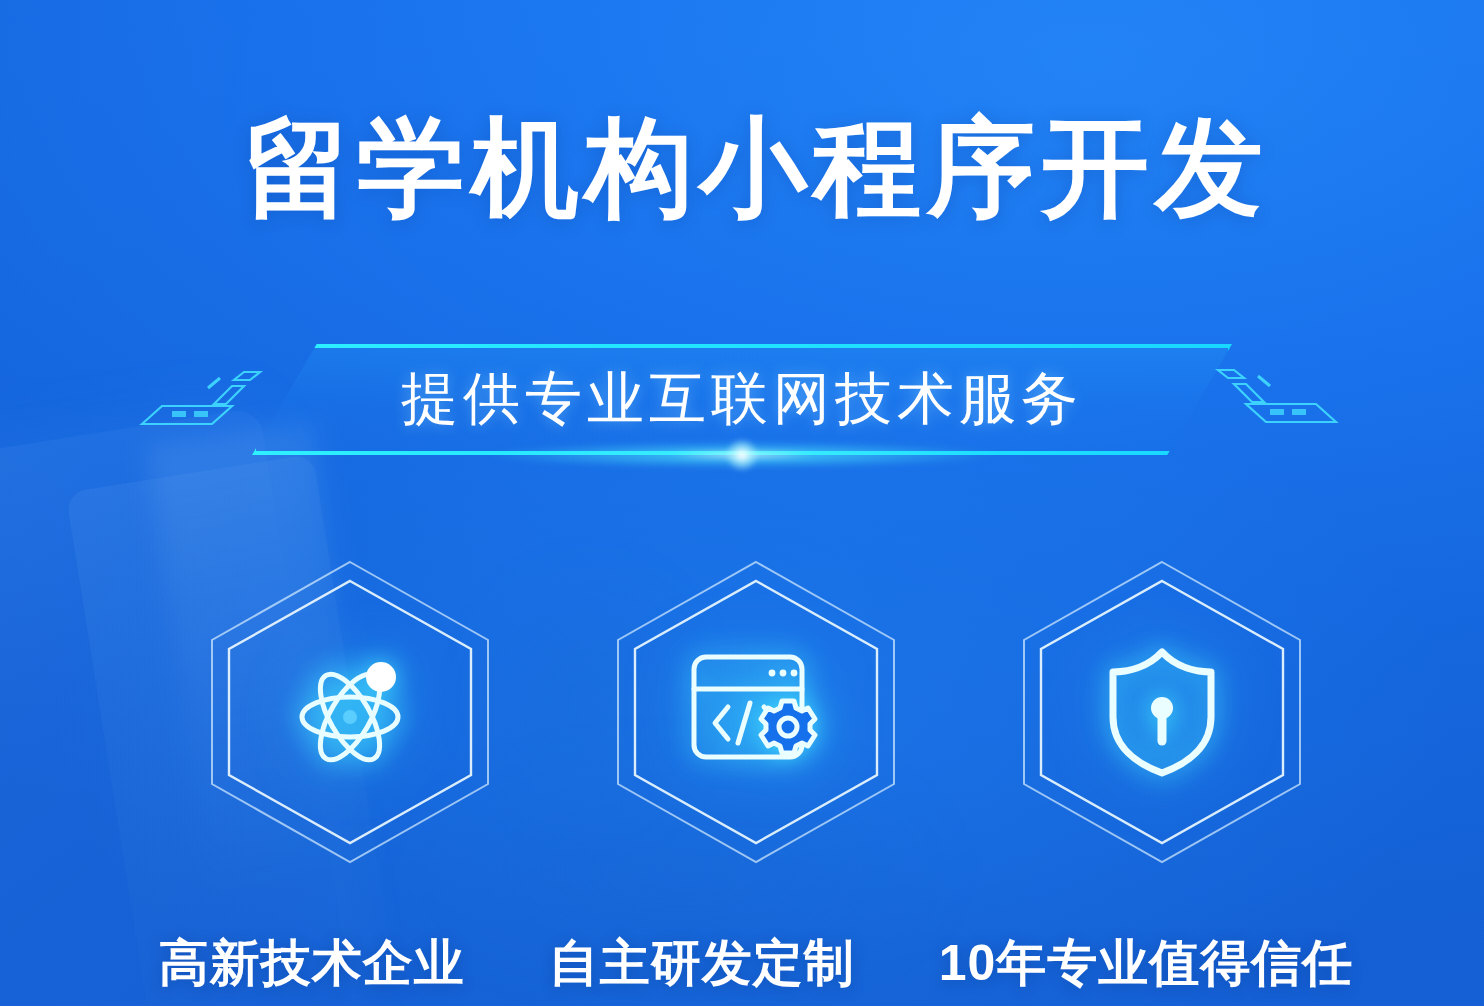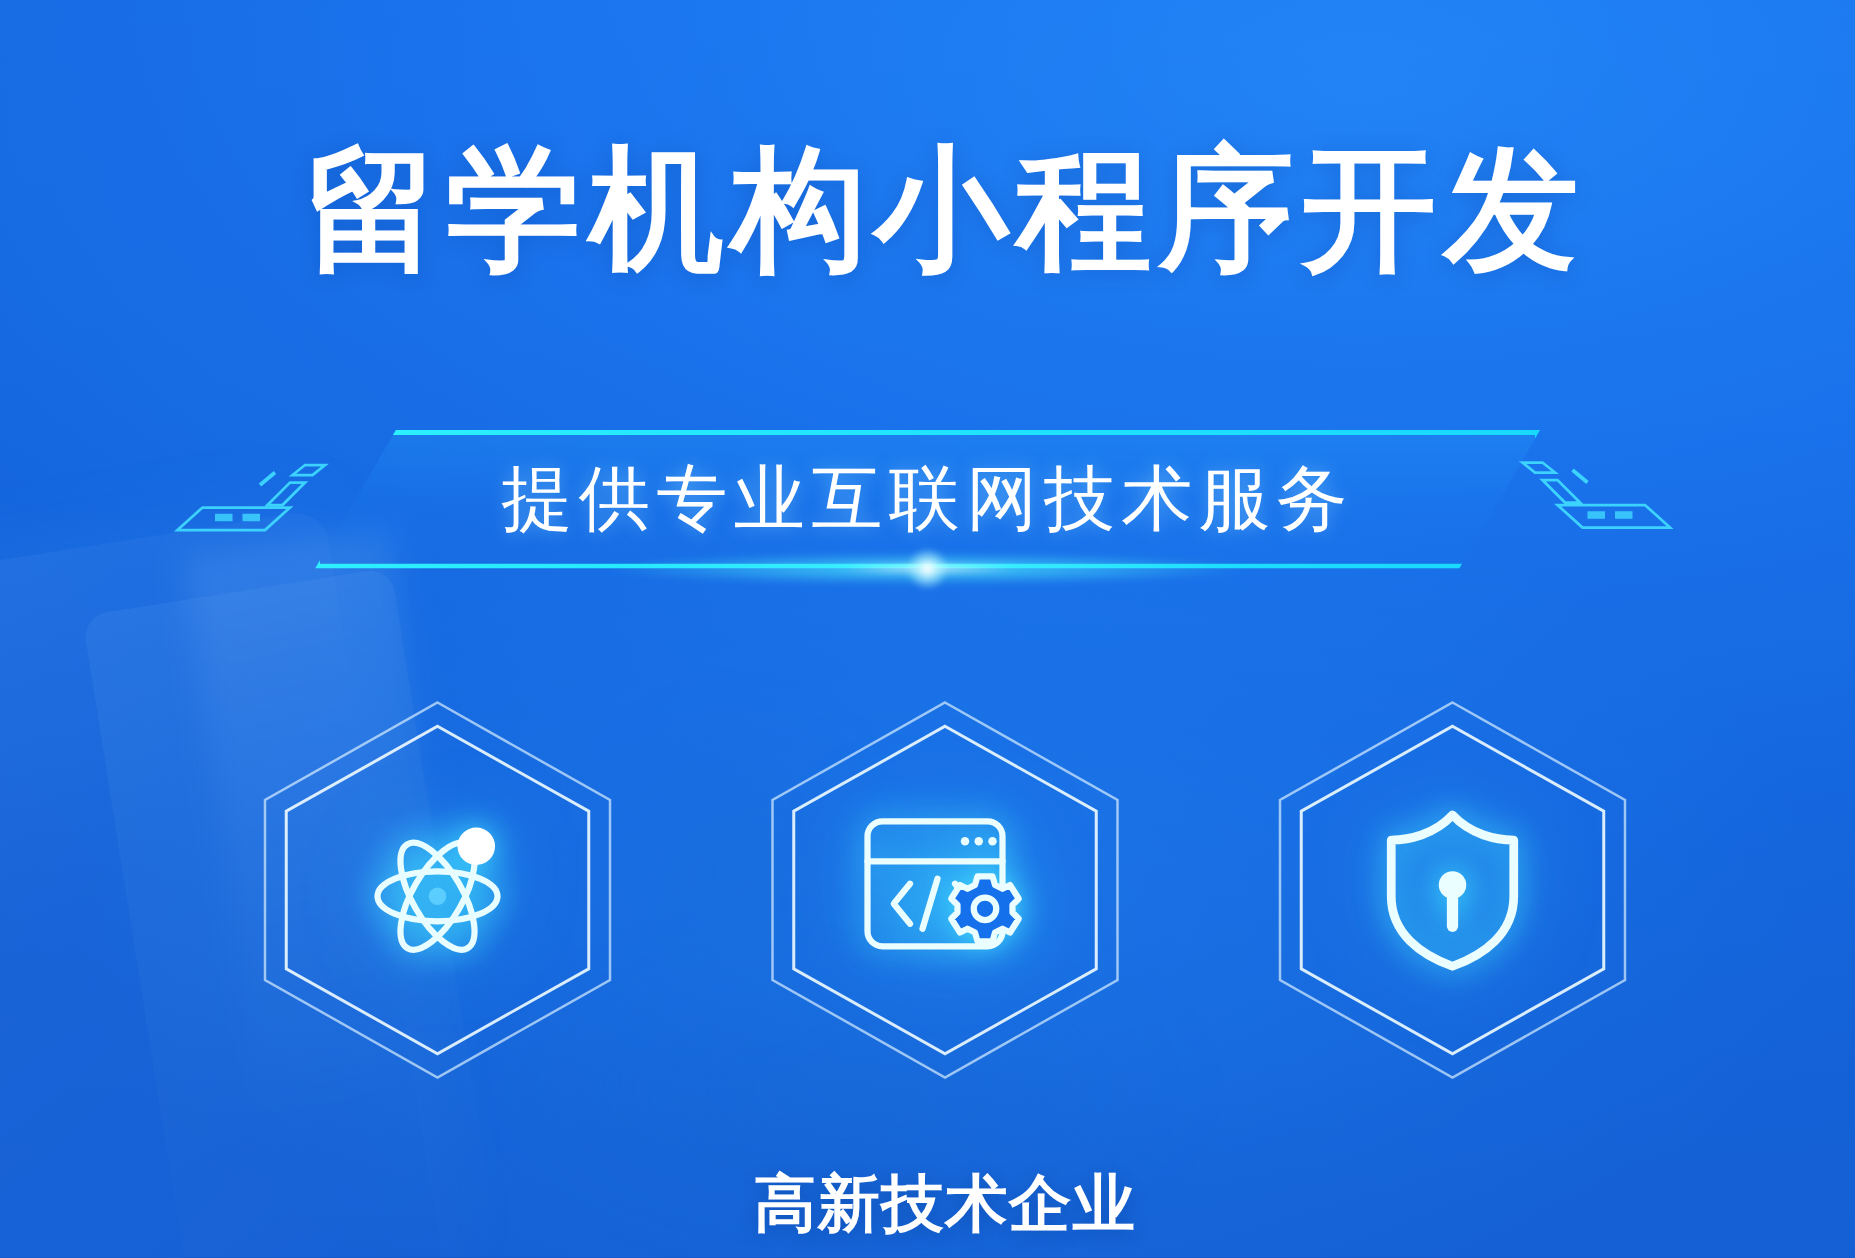--- a/index.html
+++ b/index.html
@@ -305,15 +305,17 @@
         <path d="M61 7 C 46 23, 26 27, 12 27 L12 72 C12 102, 36 119, 61 128 C86 119, 110 102, 110 72 L110 27 C96 27, 76 23, 61 7 Z" fill="none" stroke="#eafdff" stroke-width="7" stroke-linejoin="round"></path>
         <circle cx="61" cy="63" r="11" fill="#eafdff"></circle>
         <path d="M61 66 L61 96" stroke="#eafdff" stroke-width="9" stroke-linecap="round"></path>
       </svg>
     </div>
 
   </div>
 
   <div class="captions">
     <div class="caption">高新技术企业</div>
+    <div class="caption">自主研发定制</div>
+    <div class="caption">10年专业值得信任</div>
   </div>
 
 </div>
 
 </body></html>

